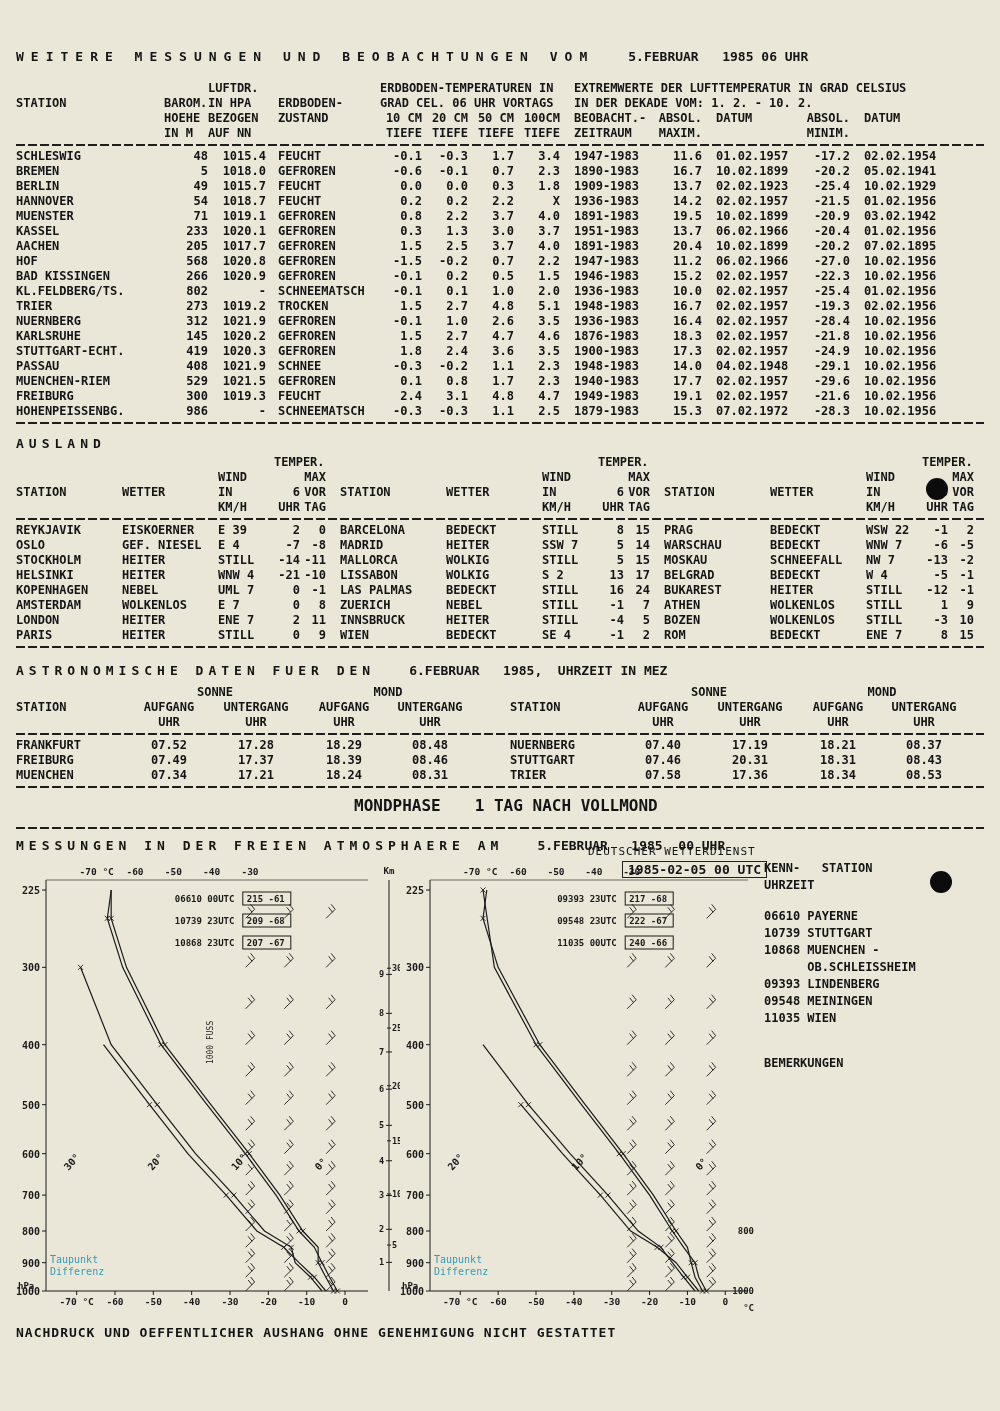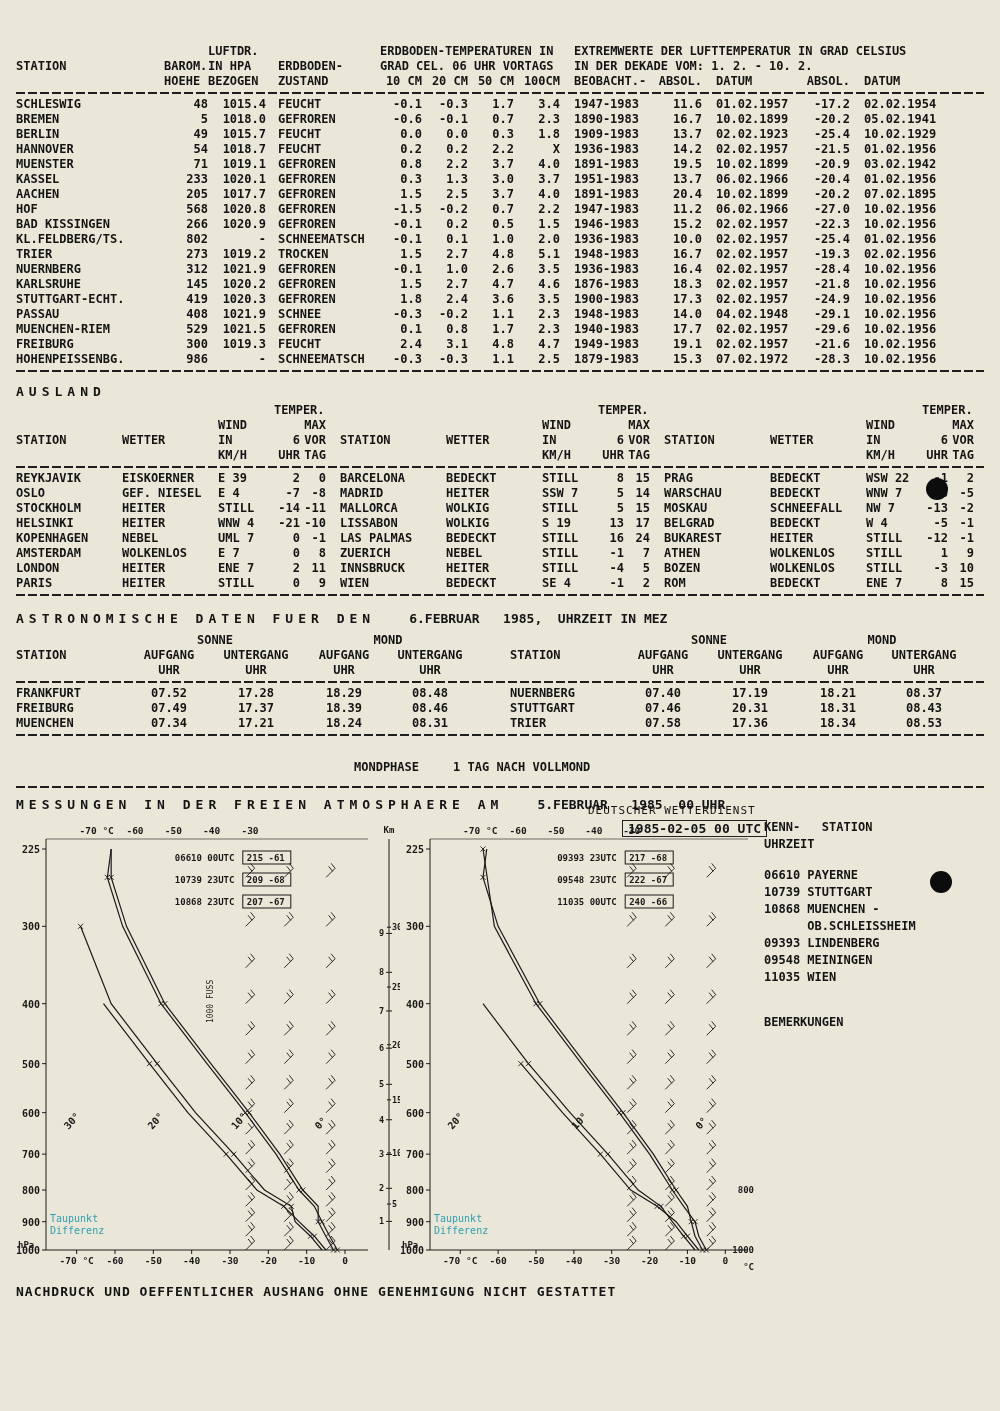--- a/index.html
+++ b/index.html
@@ -18,40 +18,43 @@
   .gap14{gap:14px}.gap36{gap:36px}
   .tr{text-align:right}.tc{text-align:center}
   #main-body td:nth-child(2),#main-body td:nth-child(3),#main-body td:nth-child(5),
   #main-body td:nth-child(6),#main-body td:nth-child(7),#main-body td:nth-child(8),
   #main-body td:nth-child(10),#main-body td:nth-child(12){text-align:right}
   #main-body td:nth-child(4){padding-left:12px}
   #main-body td:nth-child(9){padding-left:14px}
   #main-body td:nth-child(11),#main-body td:nth-child(13){padding-left:14px}
   .aus-body td:nth-child(4),.aus-body td:nth-child(5){text-align:right}
   .astro-body td:nth-child(n+2){text-align:center}
-  .mond{margin-top:24px;padding-left:338px;font-size:12px;font-weight:bold}
+  .mond{margin-top:8px;padding-left:338px;font-size:16px;font-weight:bold}
   .chart-row{display:flex;margin-top:6px;position:relative}
   svg text{font-family:"DejaVu Sans Mono",monospace}
   .agency{position:absolute;left:572px;top:-15px;font-size:11px;font-weight:normal;letter-spacing:1px}
   .dt-box{position:absolute;left:606px;top:1px;font-size:13px;font-weight:bold;border:1px solid #222;padding:0 5px}
   .legend{margin-left:8px;width:212px;font-size:12px;font-weight:bold;line-height:17px}
   .legend div{white-space:pre}
   .legend .blank{height:14px}
   .hole{position:absolute;width:22px;height:22px;border-radius:50%;background:#0c0c0c}
   #hole1{left:926px;top:478px}
   #hole2{left:930px;top:871px}
   .footer{margin-top:10px;font-size:13px;font-weight:bold;letter-spacing:1px}
 </style>
 </head>
 <body>
 
 <div class="page">
 
+  <div class="title-row">
+    <span class="h-sp">WEITERE MESSUNGEN UND BEOBACHTUNGEN VOM</span><span class="h-date">5.FEBRUAR   1985 06 UHR</span>
+  </div>
 
-  <div class="sec-head" style="margin-top:32px">
+  <div class="sec-head" style="margin-top:16px">
     <table style="width:930px">
       <colgroup>
         <col style="width:148px">
           <col style="width:44px">
           <col style="width:58px">
           <col style="width:110px">
         <col style="width:46px">
           <col style="width:46px">
           <col style="width:46px">
           <col style="width:46px">
@@ -85,20 +88,35 @@
         <th class="tr">10 CM</th>
         <th class="tr">20 CM</th>
         <th class="tr">50 CM</th>
         <th class="tr">100CM</th>
         <th style="padding-left:14px">BEOBACHT.-</th>
         <th class="tr">ABSOL.</th>
         <th style="padding-left:14px">DATUM</th>
         <th class="tr">ABSOL.</th>
         <th style="padding-left:14px">DATUM</th>
       </tr>
+      <tr>
+        <th></th>
+        <th>IN M</th>
+        <th>AUF NN</th>
+        <th></th>
+        <th class="tr">TIEFE</th>
+        <th class="tr">TIEFE</th>
+        <th class="tr">TIEFE</th>
+        <th class="tr">TIEFE</th>
+        <th style="padding-left:14px">ZEITRAUM</th>
+        <th class="tr">MAXIM.</th>
+        <th></th>
+        <th class="tr">MINIM.</th>
+        <th></th>
+      </tr>
     </tbody>
       </table>
     <div class="dash"></div>
     <table style="width:930px">
       <colgroup>
         <col style="width:148px">
           <col style="width:44px">
           <col style="width:58px">
           <col style="width:110px">
         <col style="width:46px">
@@ -594,21 +612,21 @@
             <tr>
               <td>MALLORCA</td>
               <td>WOLKIG</td>
               <td>STILL</td>
               <td>5</td>
               <td>15</td>
             </tr>
             <tr>
               <td>LISSABON</td>
               <td>WOLKIG</td>
-              <td>S 19</td>
+              <td>S 2</td>
               <td>13</td>
               <td>17</td>
             </tr>
             <tr>
               <td>LAS PALMAS</td>
               <td>BEDECKT</td>
               <td>STILL</td>
               <td>16</td>
               <td>24</td>
             </tr>

